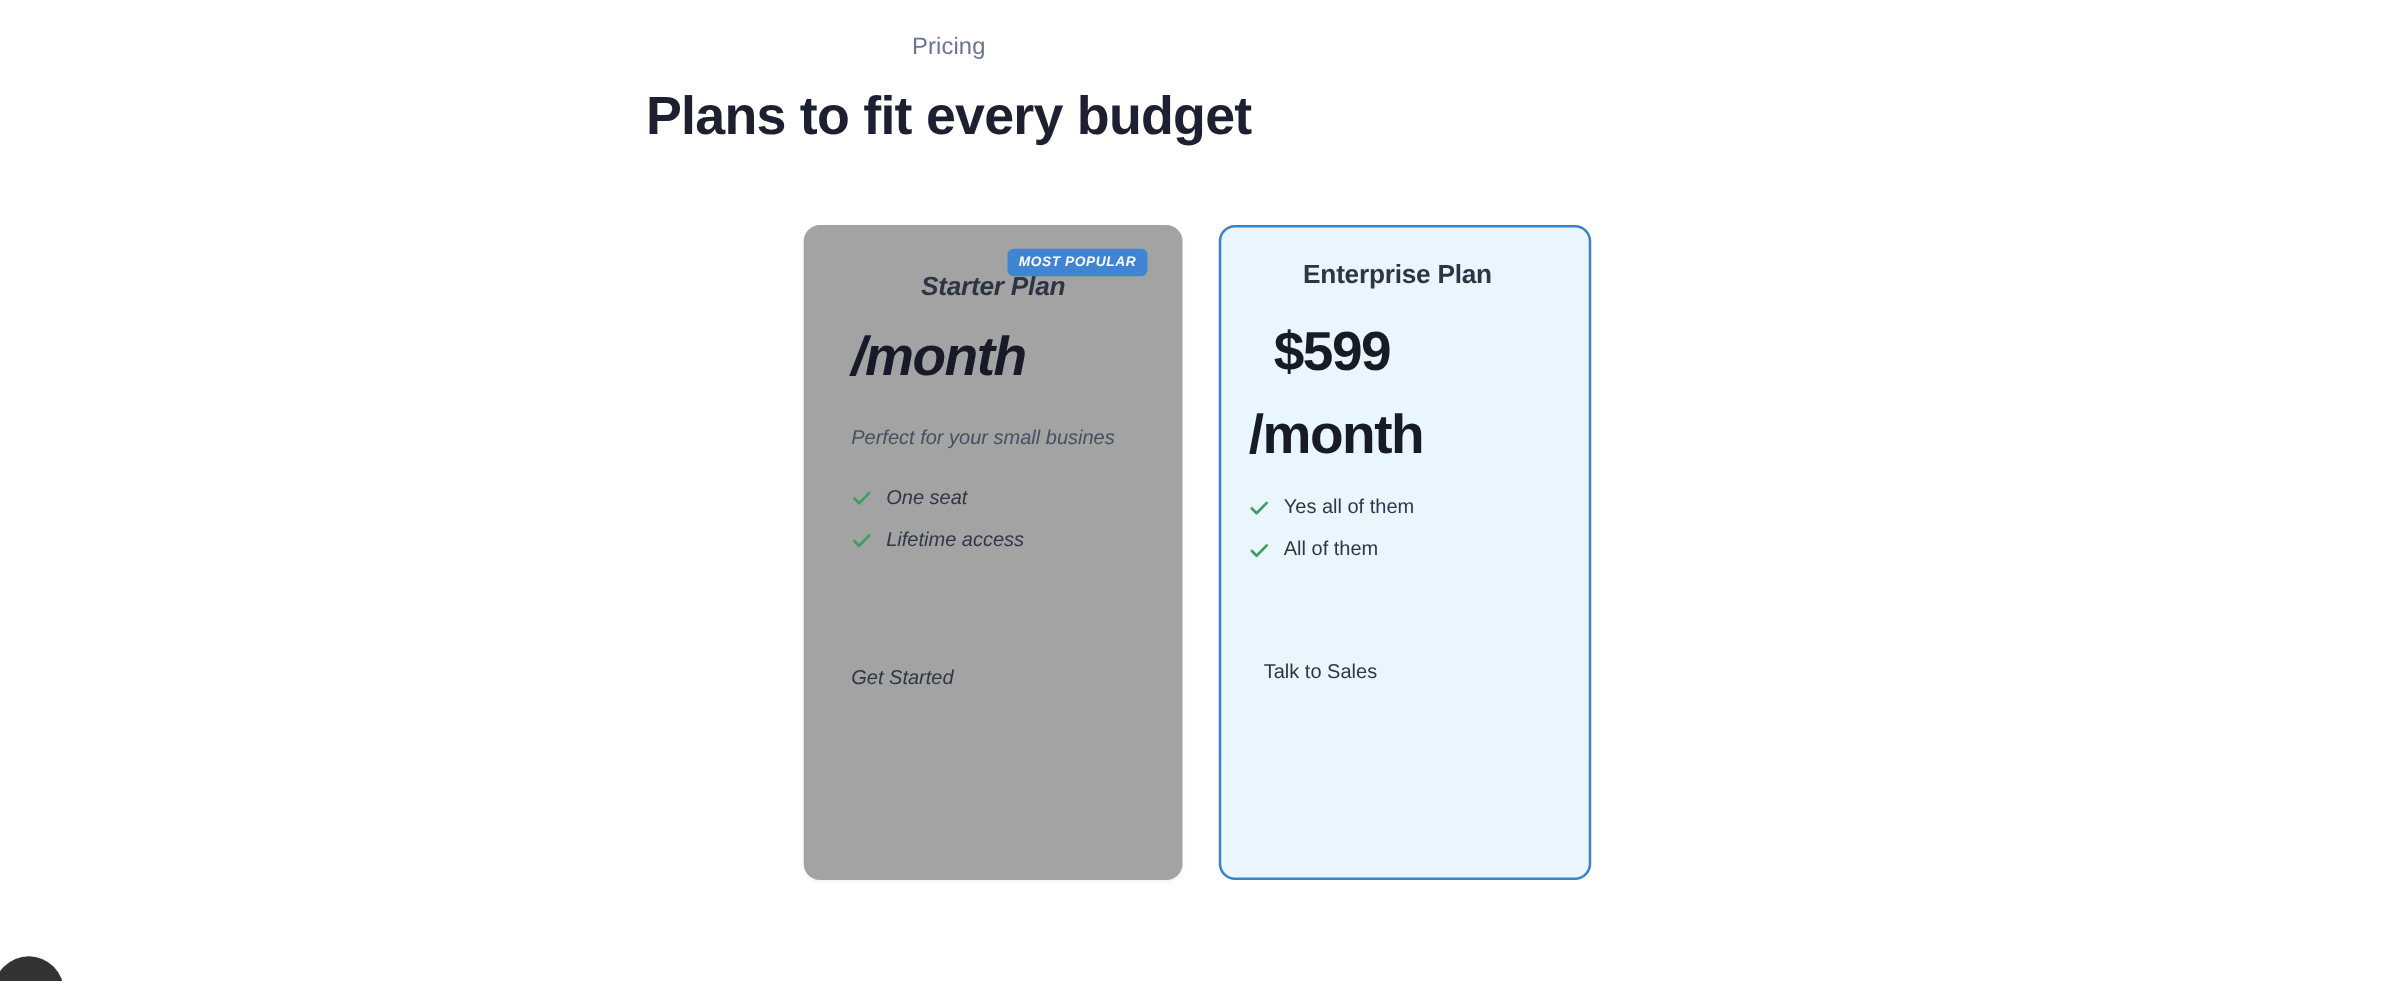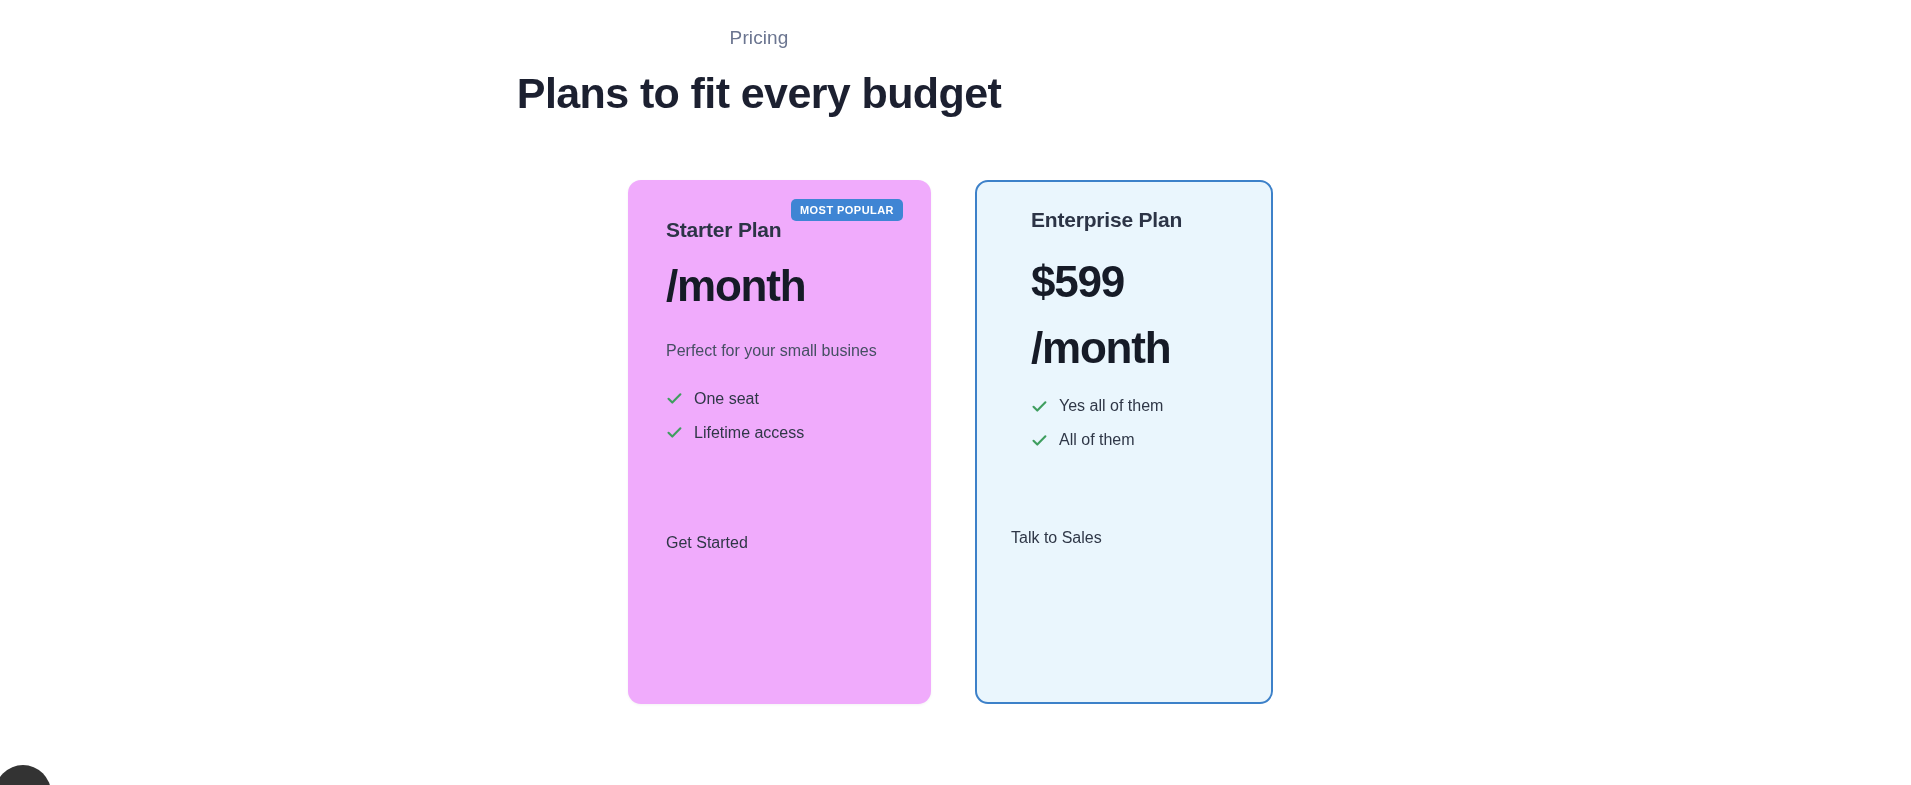--- a/index.html
+++ b/index.html
@@ -39,40 +39,41 @@
     color: #1c2030;
     letter-spacing: -0.6px;
   }
 
   
   .card {
     position: absolute;
     box-sizing: border-box;
   }
   .card-starter {
-    left: 628px;
+    left: 643px;
     top: 180px;
     width: 303px;
     height: 524px;
-    background: #f0abfc;
+    background: #a3a3a3;
     border-radius: 13px;
     box-shadow: 0 1px 3px rgba(16, 24, 40, 0.05);
+    font-style: italic;
   }
   .card-enterprise {
     left: 975px;
     top: 180px;
     width: 298px;
     height: 524px;
     background: #eaf6fd;
     border: 2px solid #3d81c9;
     border-radius: 13px;
   }
   
   .card-enterprise .card-inner {
-    padding: 26px 34px 0 54px;
+    padding: 26px 34px 0 22px;
   }
   .card-starter .card-inner {
     padding: 38px 38px 0 38px;
   }
   .card-inner {
     position: relative;
     height: 100%;
     box-sizing: border-box;
   }
 
@@ -89,33 +90,34 @@
     border-radius: 5px;
     white-space: nowrap;
   }
 
   .plan-name {
     margin: 0;
     font-size: 21px;
     font-weight: 700;
     color: #2c3446;
     letter-spacing: -0.2px;
+    text-align: center;
   }
 
   .price {
     margin: 0;
     font-size: 44px;
     font-weight: 700;
     color: #161b27;
     line-height: 1.0;
     letter-spacing: -1.2px;
   }
   .card-starter .price-amount { padding-top: 30px; }
   .card-starter .price-period { padding-top: 22px; }
-  .card-enterprise .price-amount { padding-top: 28px; }
+  .card-enterprise .price-amount { padding-top: 28px; margin-left: 20px; }
   .card-enterprise .price-period { padding-top: 22px; }
 
   .plan-desc {
     margin: 0;
     font-size: 16px;
     font-weight: 400;
     color: #464f63;
     line-height: 1.48;
   }
   .card-starter .plan-desc { padding-top: 31px; }

